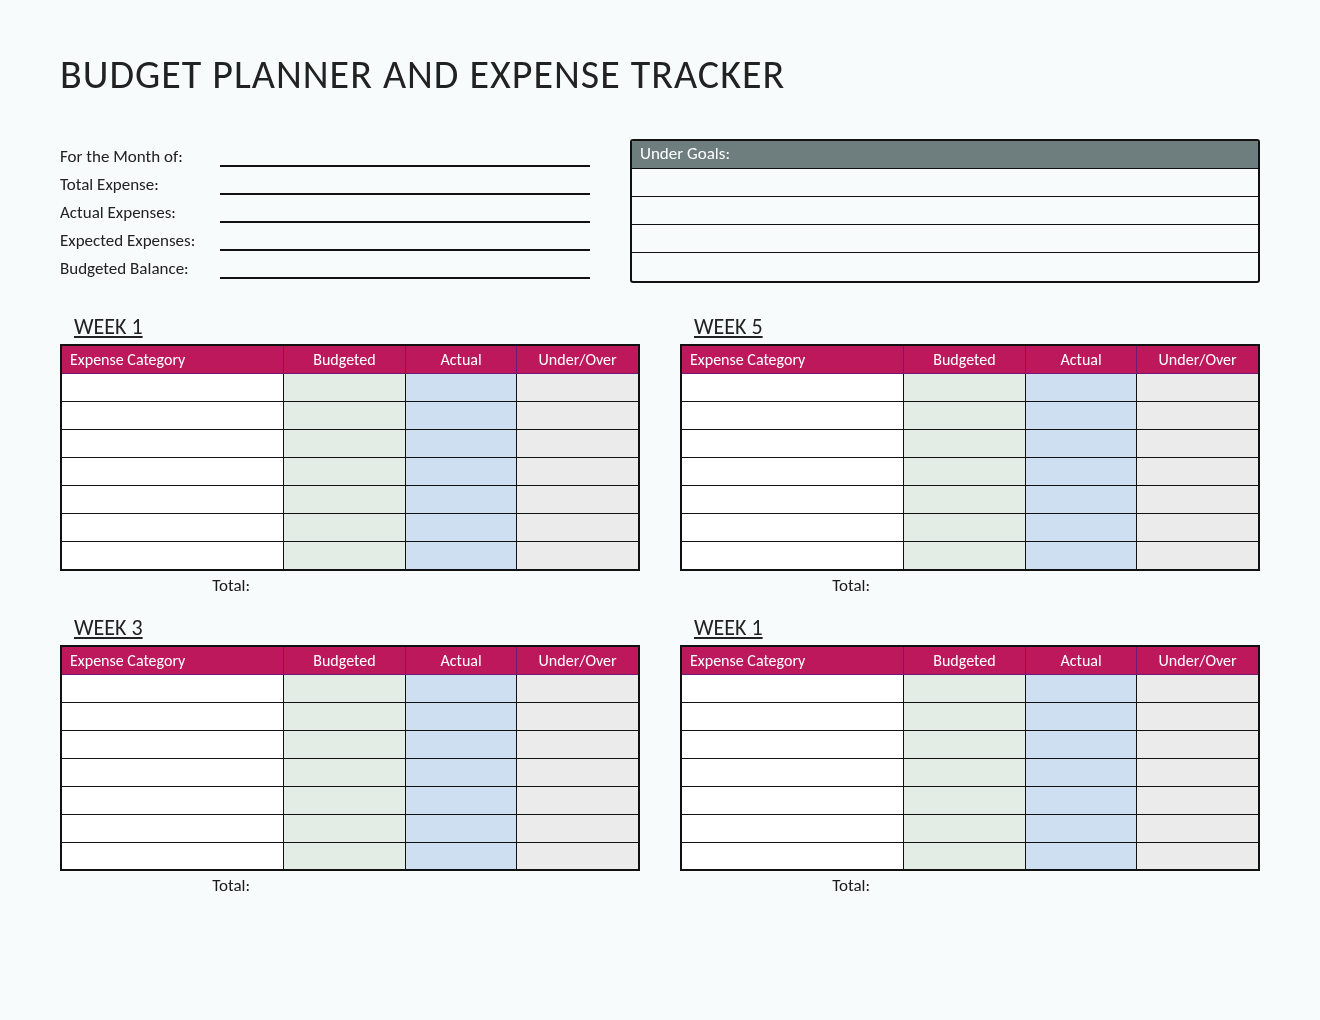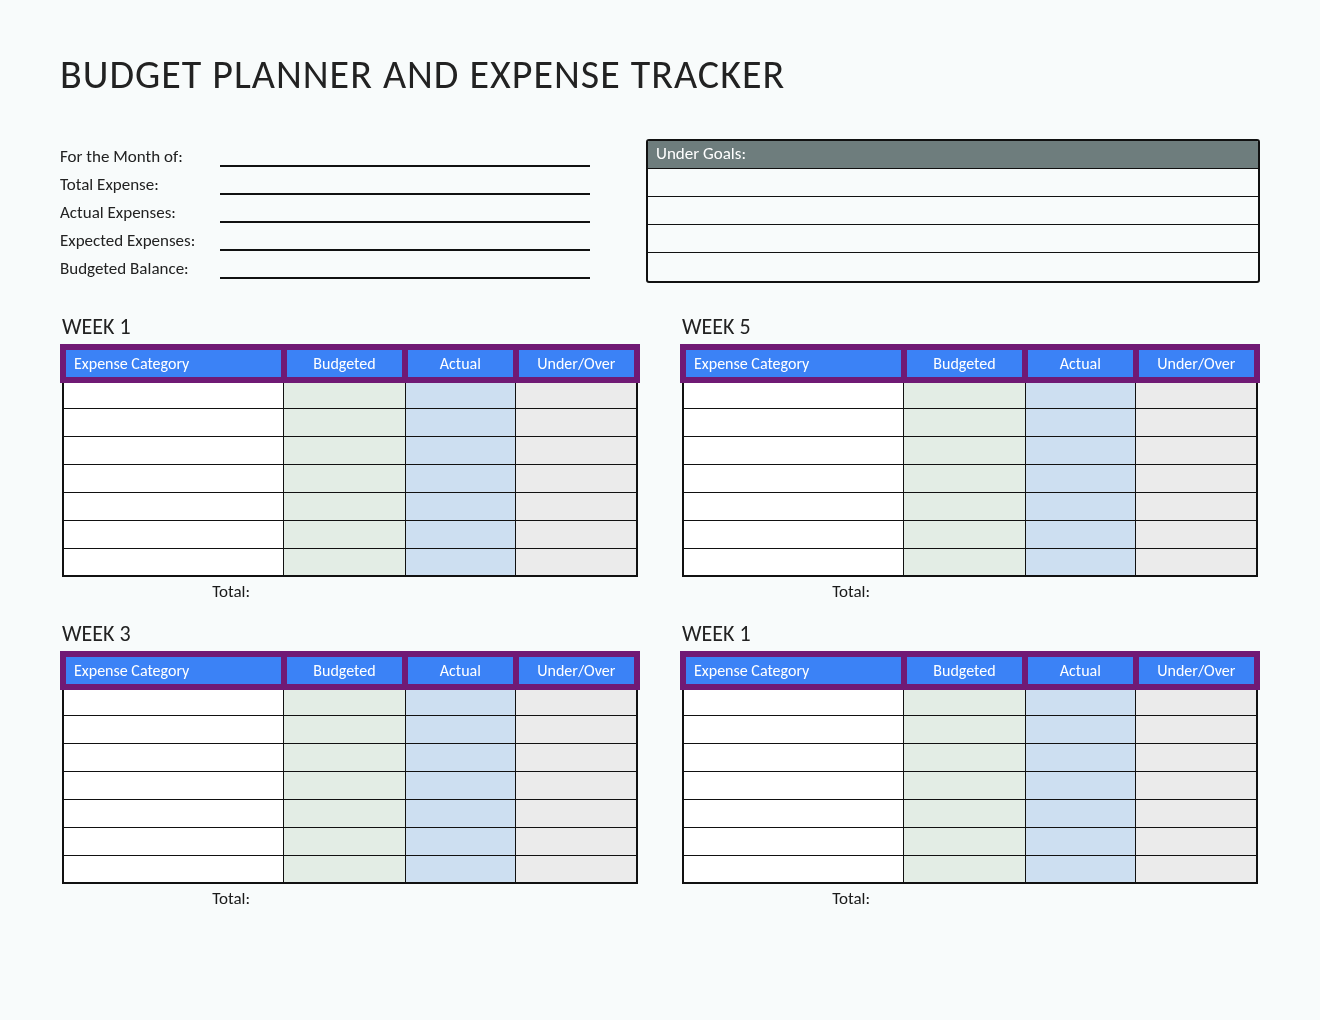--- a/index.html
+++ b/index.html
@@ -17,21 +17,21 @@
   }
   .title {
     font-size: 40px;
     font-weight: 400;
     letter-spacing: 1px;
     margin: 0 0 40px 0;
     color: #222;
   }
   .top-row {
     display: flex;
-    gap: 56px;
+    gap: 40px;
     margin-bottom: 30px;
   }
   .summary-left {
     flex: 0 0 530px;
   }
   .summary-row {
     display: flex;
     align-items: flex-end;
     height: 28px;
     font-size: 17px;
@@ -78,36 +78,37 @@
     outline: none;
   }
   .weeks-grid {
     display: grid;
     grid-template-columns: 1fr 1fr;
     gap: 18px 40px;
   }
   .week-block { }
   .week-title {
     font-size: 22px;
-    margin: 0 0 4px 2px;
+    margin: 0 0 4px 14px;
     color: #222;
+    text-decoration: underline;
   }
   table.expense {
     width: 100%;
     border-collapse: collapse;
     border: 2px solid #111;
   }
   table.expense th {
-    background: #3b82f6;
+    background: #be185d;
     color: #fff;
     font-weight: 400;
     font-size: 16px;
     text-align: center;
     padding: 4px 6px;
-    border: 6px solid #701a75;
+    border: 1px solid #701a75;
   }
   table.expense th.cat-head {
     text-align: left;
     padding-left: 8px;
   }
   table.expense td {
     border: 1px solid #111;
     height: 28px;
     padding: 0;
   }

